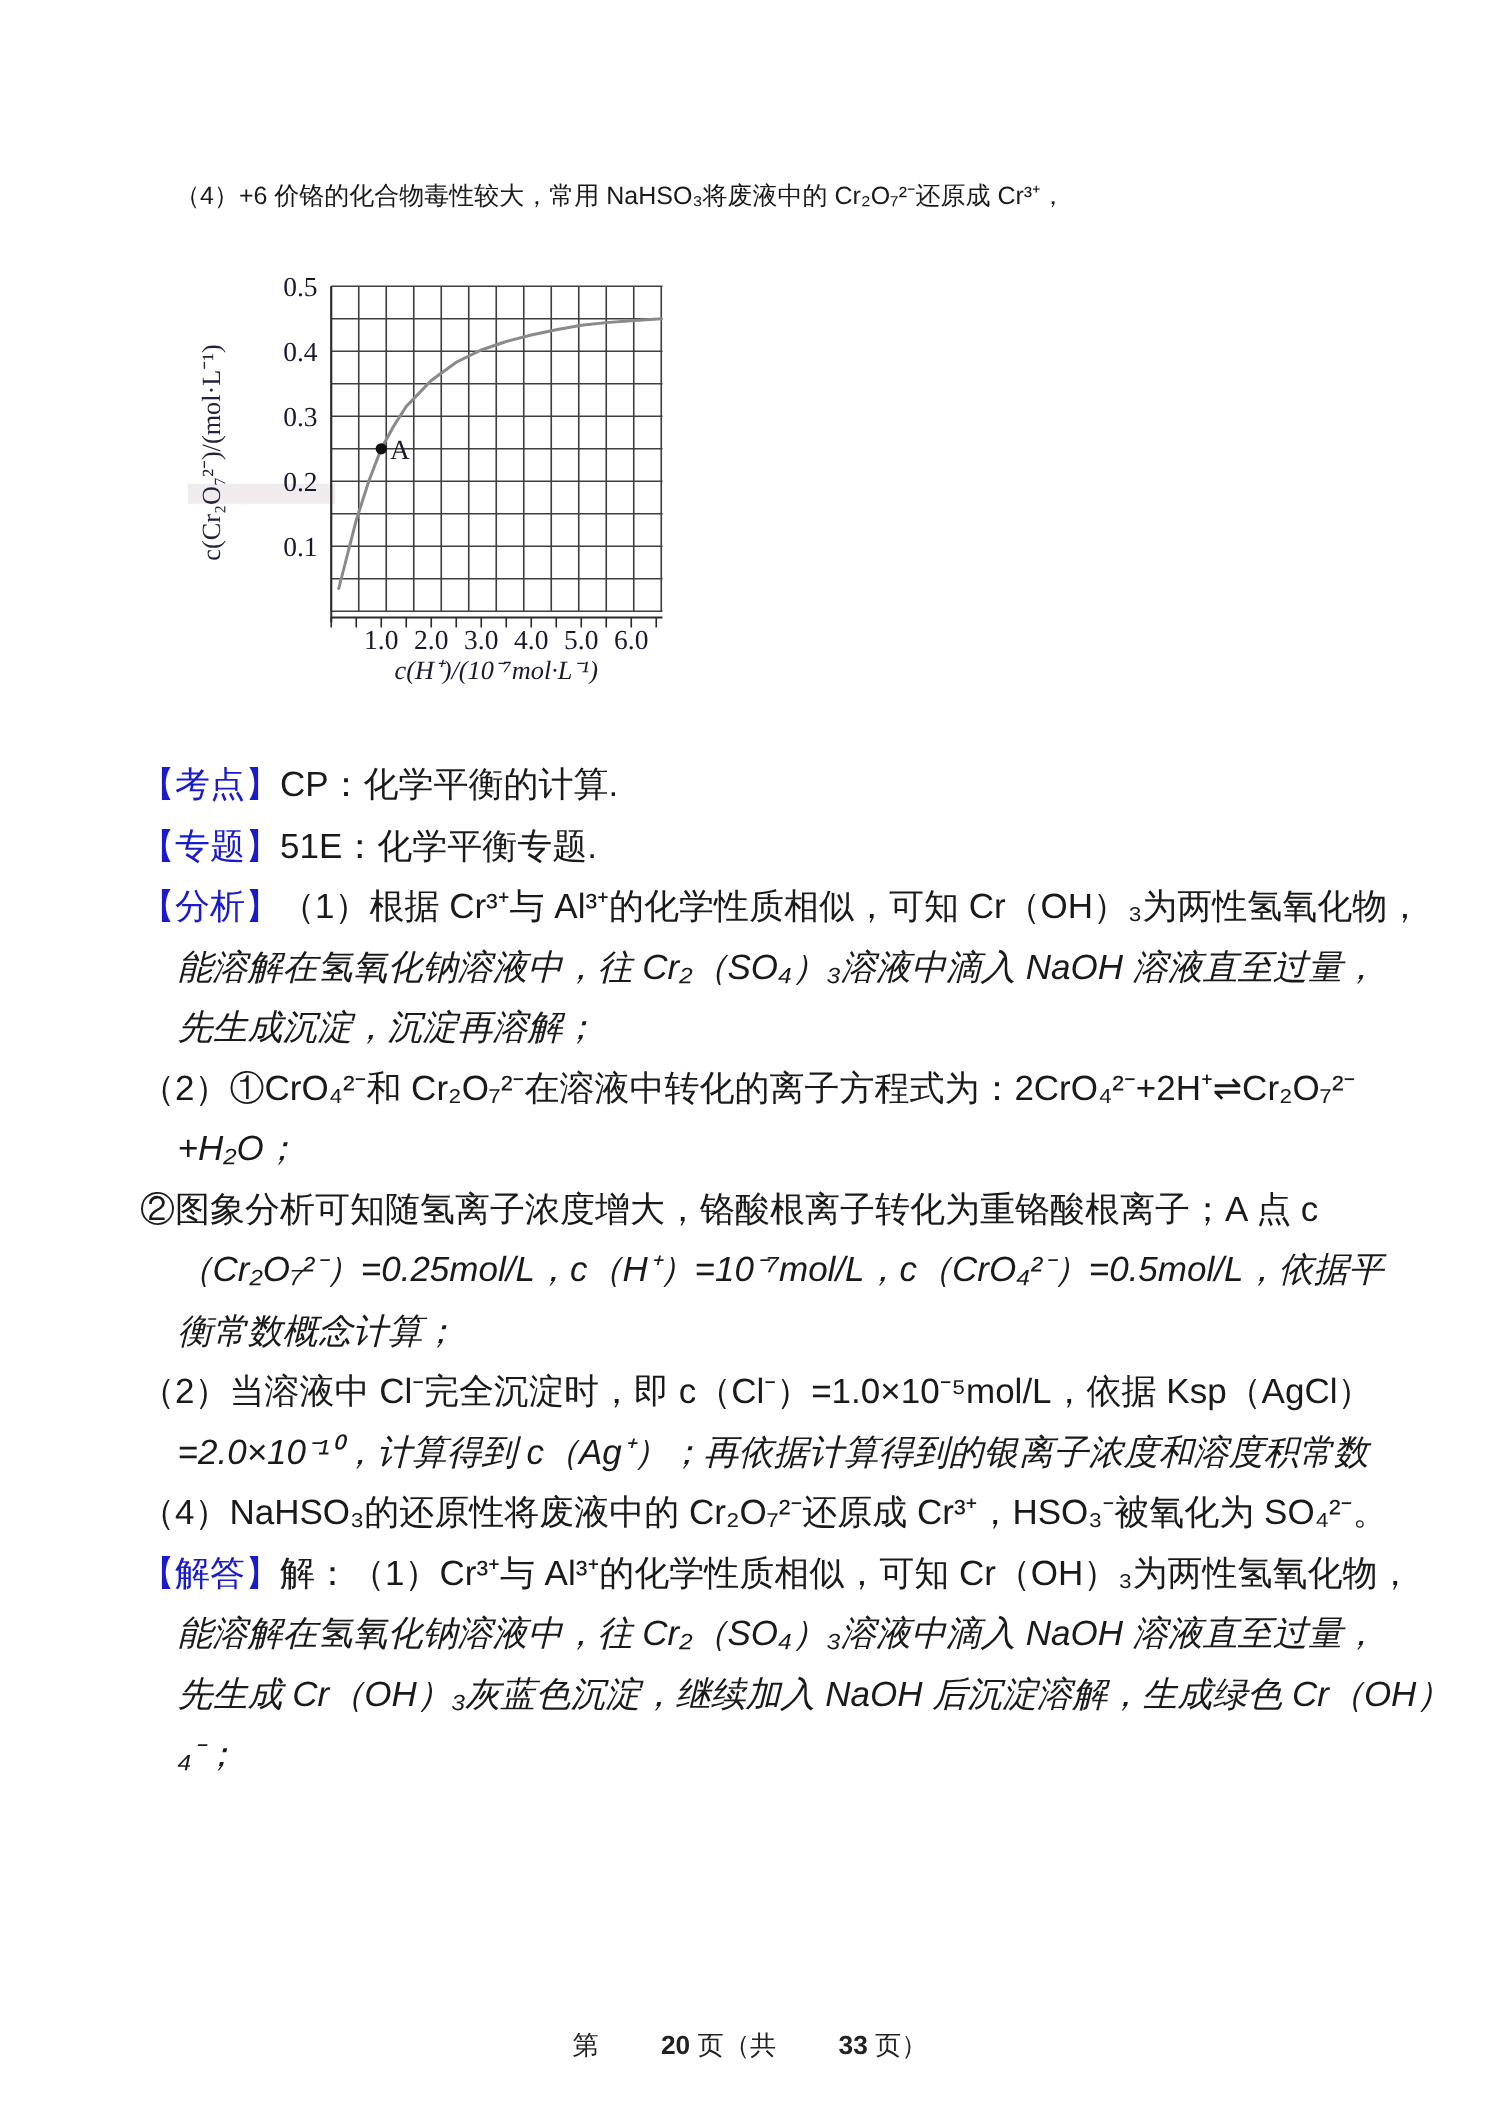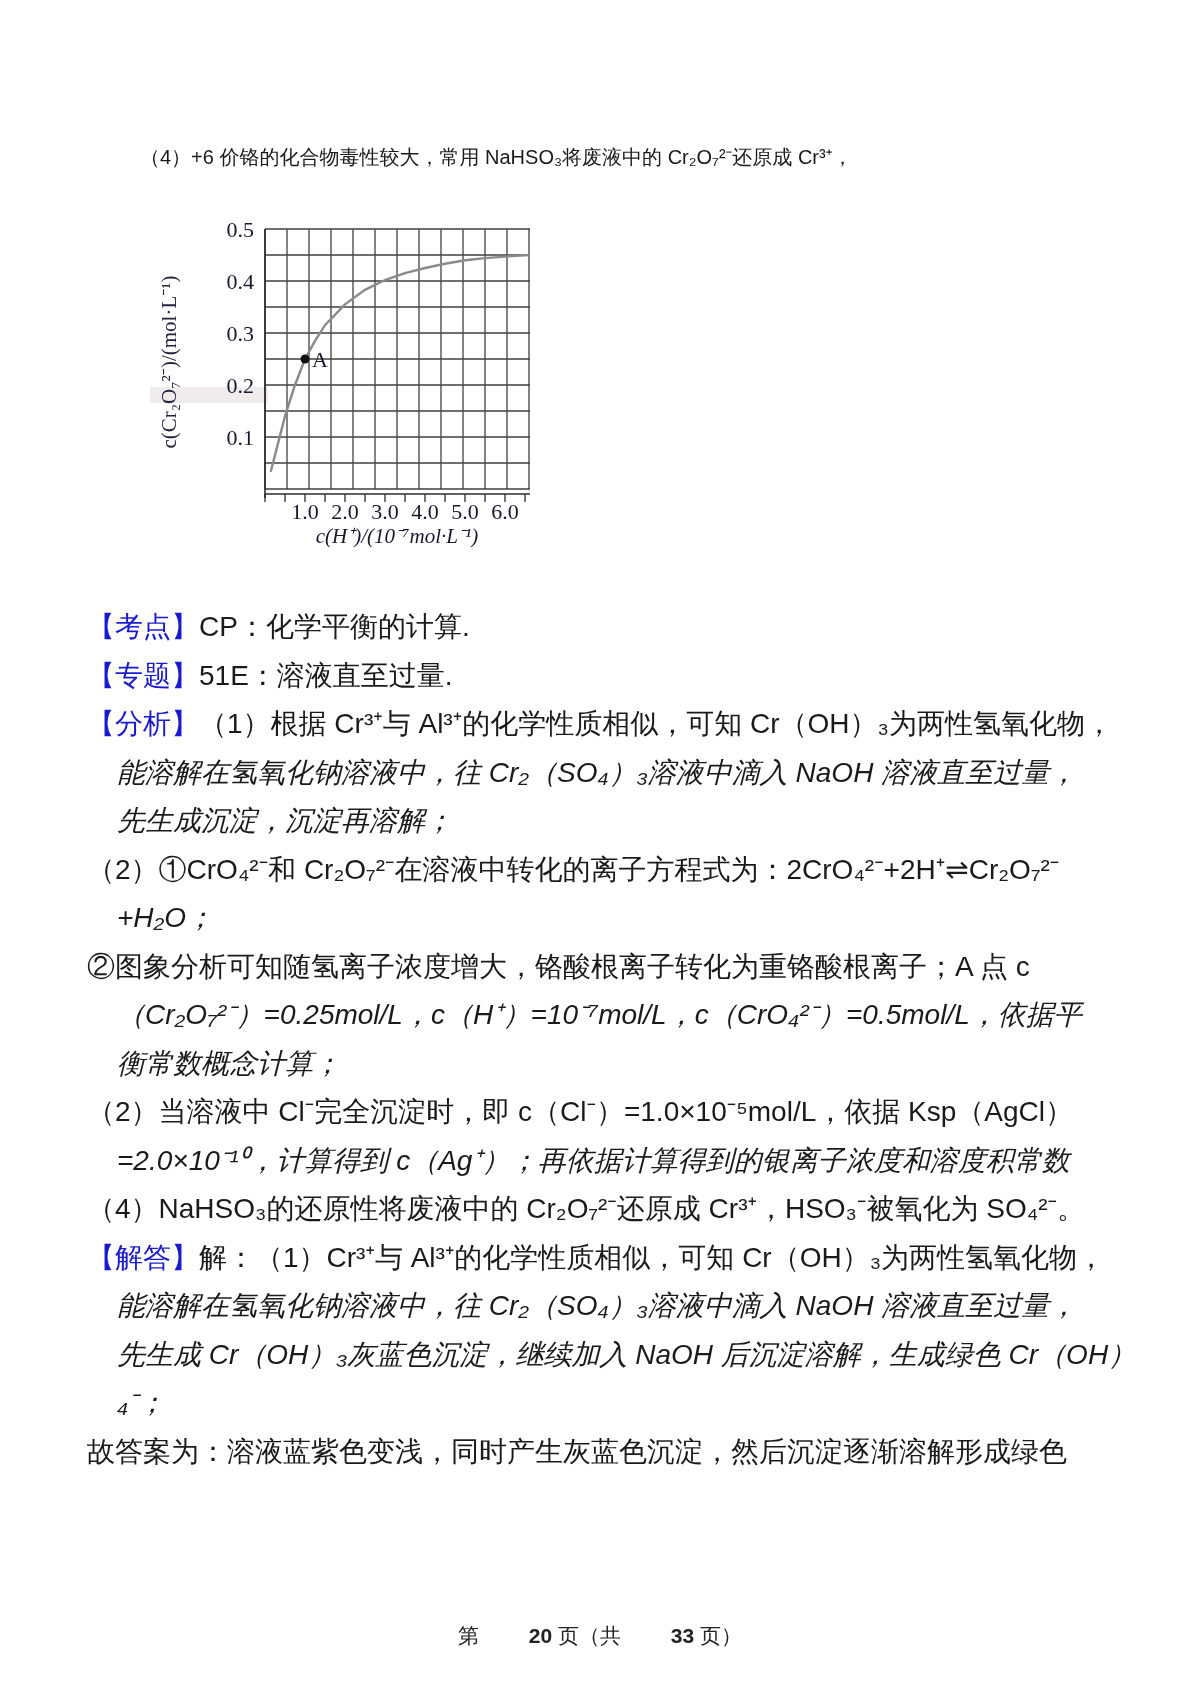--- a/index.html
+++ b/index.html
@@ -13,21 +13,21 @@
   }
   .para1{margin:128px 0 0 140px;font-size:20px;line-height:58px;width:950px;}
   .para1 .cont{margin-left:28px;}
   .eq-underline{
     display:inline-block;
     border-bottom:2px solid #2a2a2a;
     padding:0 18px 1px 14px;
     line-height:34px;
   }
   .chart-wrap{margin:16px 0 0 150px;width:430px;}
-  .body-text{margin:52px 0 0 87px;font-size:28px;line-height:48.5px;width:910px;}
+  .body-text{margin:52px 0 0 112px;font-size:28px;line-height:48.5px;width:910px;}
   .line{white-space:nowrap;}
   .line .sec-label{color:#1a1acd;}
   .indent-1{padding-left:30px;font-style:italic;}
   .footer{
     position:absolute;left:0;bottom:48px;width:100%;
     text-align:center;font-size:21px;color:#222;
   }
   .footer b{font-weight:bold;margin-left:44px;}
   svg text{font-family:"Liberation Serif",serif;}
 </style>
@@ -97,36 +97,35 @@
         <text x="247" y="341" text-anchor="middle" font-size="21" font-style="italic" fill="#18182e">c(H⁺)/(10⁻⁷mol·L⁻¹)</text>
         <text x="0" y="0" text-anchor="middle" font-size="21" fill="#23233d" transform="translate(26,160) rotate(-90)">c(Cr₂O₇²⁻)/(mol·L⁻¹)</text>
         <path d="M121.0 268.8 L127.0 245.4 L135.0 214.2 L145.0 183.0 L155.0 157.0 L165.0 138.8 L175.0 123.2 L195.0 102.4 L215.0 87.8 L235.0 78.0 L255.0 71.2 L275.0 66.0 L295.0 61.8 L315.0 58.2 L335.0 56.1 L355.0 54.6 L379.0 53.0 " fill="none" stroke="#8a8a8a" stroke-width="2.4" stroke-linecap="round"></path>
         <circle cx="155" cy="157" r="4.5" fill="#111"></circle>
         <text x="162" y="165" font-size="22" fill="#18182e">A</text>
       </svg>
   </div>
 
   <div class="body-text" id="body-lines">
       <div class="line"><span class="sec-label" style="color: rgb(26, 26, 205);">【考点】</span><span>CP：化学平衡的计算.</span></div>
-      <div class="line"><span class="sec-label" style="color: rgb(26, 26, 205);">【专题】</span><span>51E：溶液直至过量.</span></div>
+      <div class="line"><span class="sec-label" style="color: rgb(26, 26, 205);">【专题】</span><span>51E：化学平衡专题.</span></div>
       <div class="line"><span class="sec-label" style="color: rgb(26, 26, 205);">【分析】</span><span>（1）根据 Cr³⁺与 Al³⁺的化学性质相似，可知 Cr（OH）₃为两性氢氧化物，</span></div>
       <div class="line indent-1"><span>能溶解在氢氧化钠溶液中，往 Cr₂（SO₄）₃溶液中滴入 NaOH 溶液直至过量，</span></div>
       <div class="line indent-1"><span>先生成沉淀，沉淀再溶解；</span></div>
       <div class="line"><span>（2）①CrO₄²⁻和 Cr₂O₇²⁻在溶液中转化的离子方程式为：2CrO₄²⁻+2H⁺⇌Cr₂O₇²⁻</span></div>
       <div class="line indent-1"><span>+H₂O；</span></div>
       <div class="line"><span>②图象分析可知随氢离子浓度增大，铬酸根离子转化为重铬酸根离子；A 点 c</span></div>
       <div class="line indent-1"><span>（Cr₂O₇²⁻）=0.25mol/L，c（H⁺）=10⁻⁷mol/L，c（CrO₄²⁻）=0.5mol/L，依据平</span></div>
       <div class="line indent-1"><span>衡常数概念计算；</span></div>
       <div class="line"><span>（2）当溶液中 Cl⁻完全沉淀时，即 c（Cl⁻）=1.0×10⁻⁵mol/L，依据 Ksp（AgCl）</span></div>
       <div class="line indent-1"><span>=2.0×10⁻¹⁰，计算得到 c（Ag⁺）；再依据计算得到的银离子浓度和溶度积常数</span></div>
       <div class="line"><span>（4）NaHSO₃的还原性将废液中的 Cr₂O₇²⁻还原成 Cr³⁺，HSO₃⁻被氧化为 SO₄²⁻。</span></div>
       <div class="line"><span class="sec-label" style="color: rgb(26, 26, 205);">【解答】</span><span>解：（1）Cr³⁺与 Al³⁺的化学性质相似，可知 Cr（OH）₃为两性氢氧化物，</span></div>
       <div class="line indent-1"><span>能溶解在氢氧化钠溶液中，往 Cr₂（SO₄）₃溶液中滴入 NaOH 溶液直至过量，</span></div>
       <div class="line indent-1"><span>先生成 Cr（OH）₃灰蓝色沉淀，继续加入 NaOH 后沉淀溶解，生成绿色 Cr（OH）</span></div>
       <div class="line indent-1"><span>₄⁻；</span></div>
-      <div class="line"><span>故答案为：溶液蓝紫色变浅，同时产生灰蓝色沉淀，然后沉淀逐渐溶解形成绿色</span></div>
     </div>
 
   <div class="footer">
     <span>第 </span><b>20</b><span> 页（共 </span><b>33</b><span> 页）</span>
   </div>
 
 </div>
 
 </body></html>

